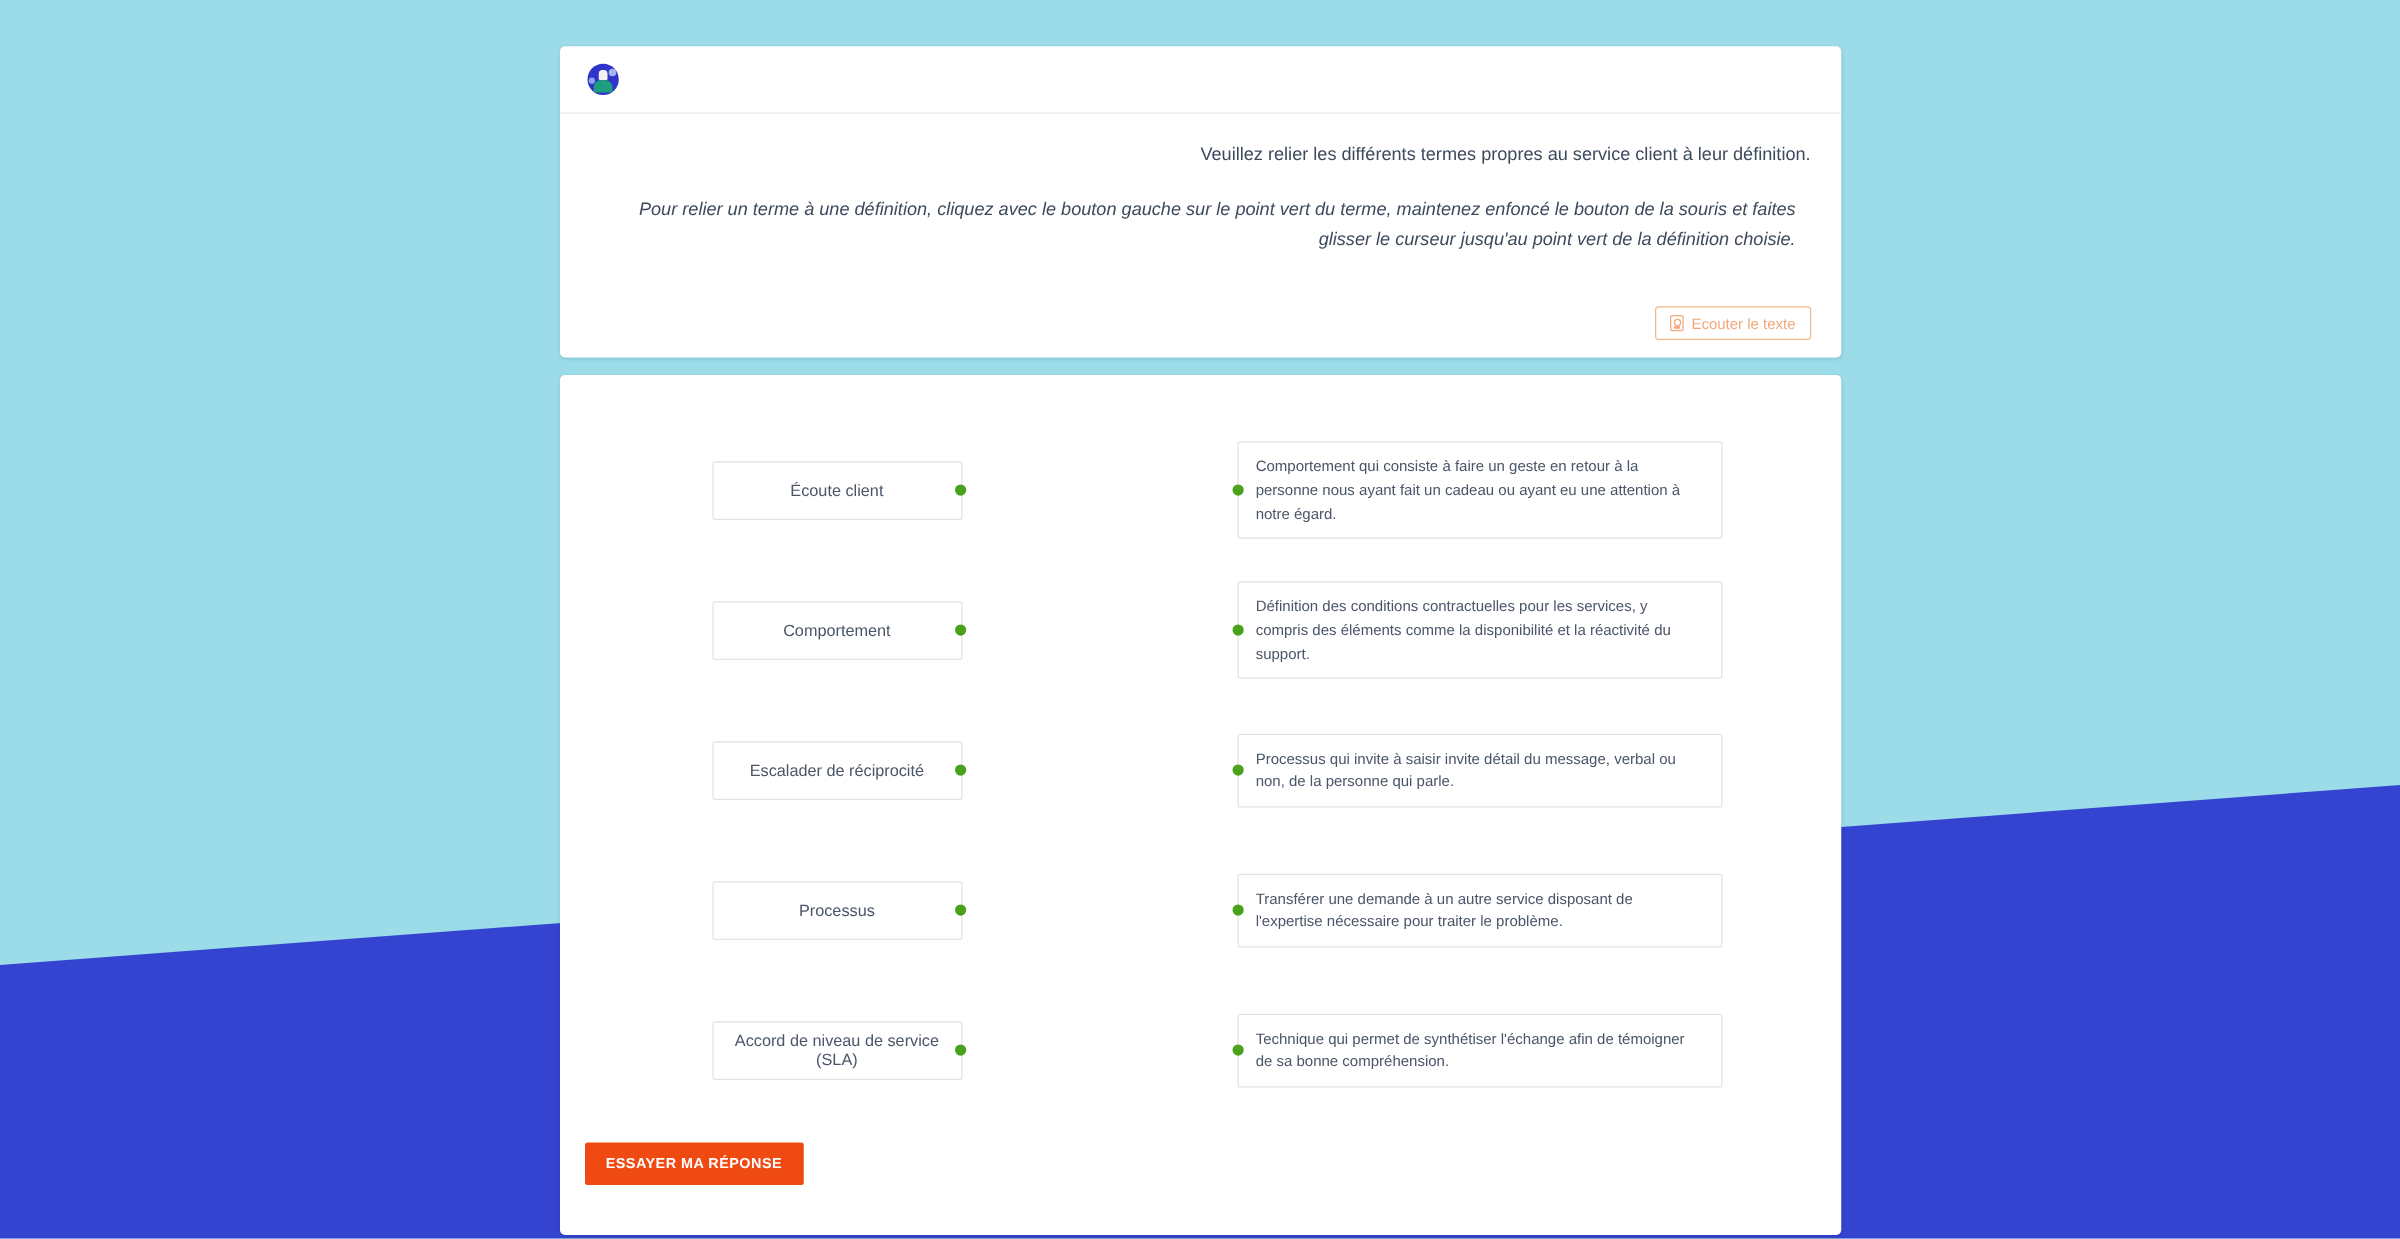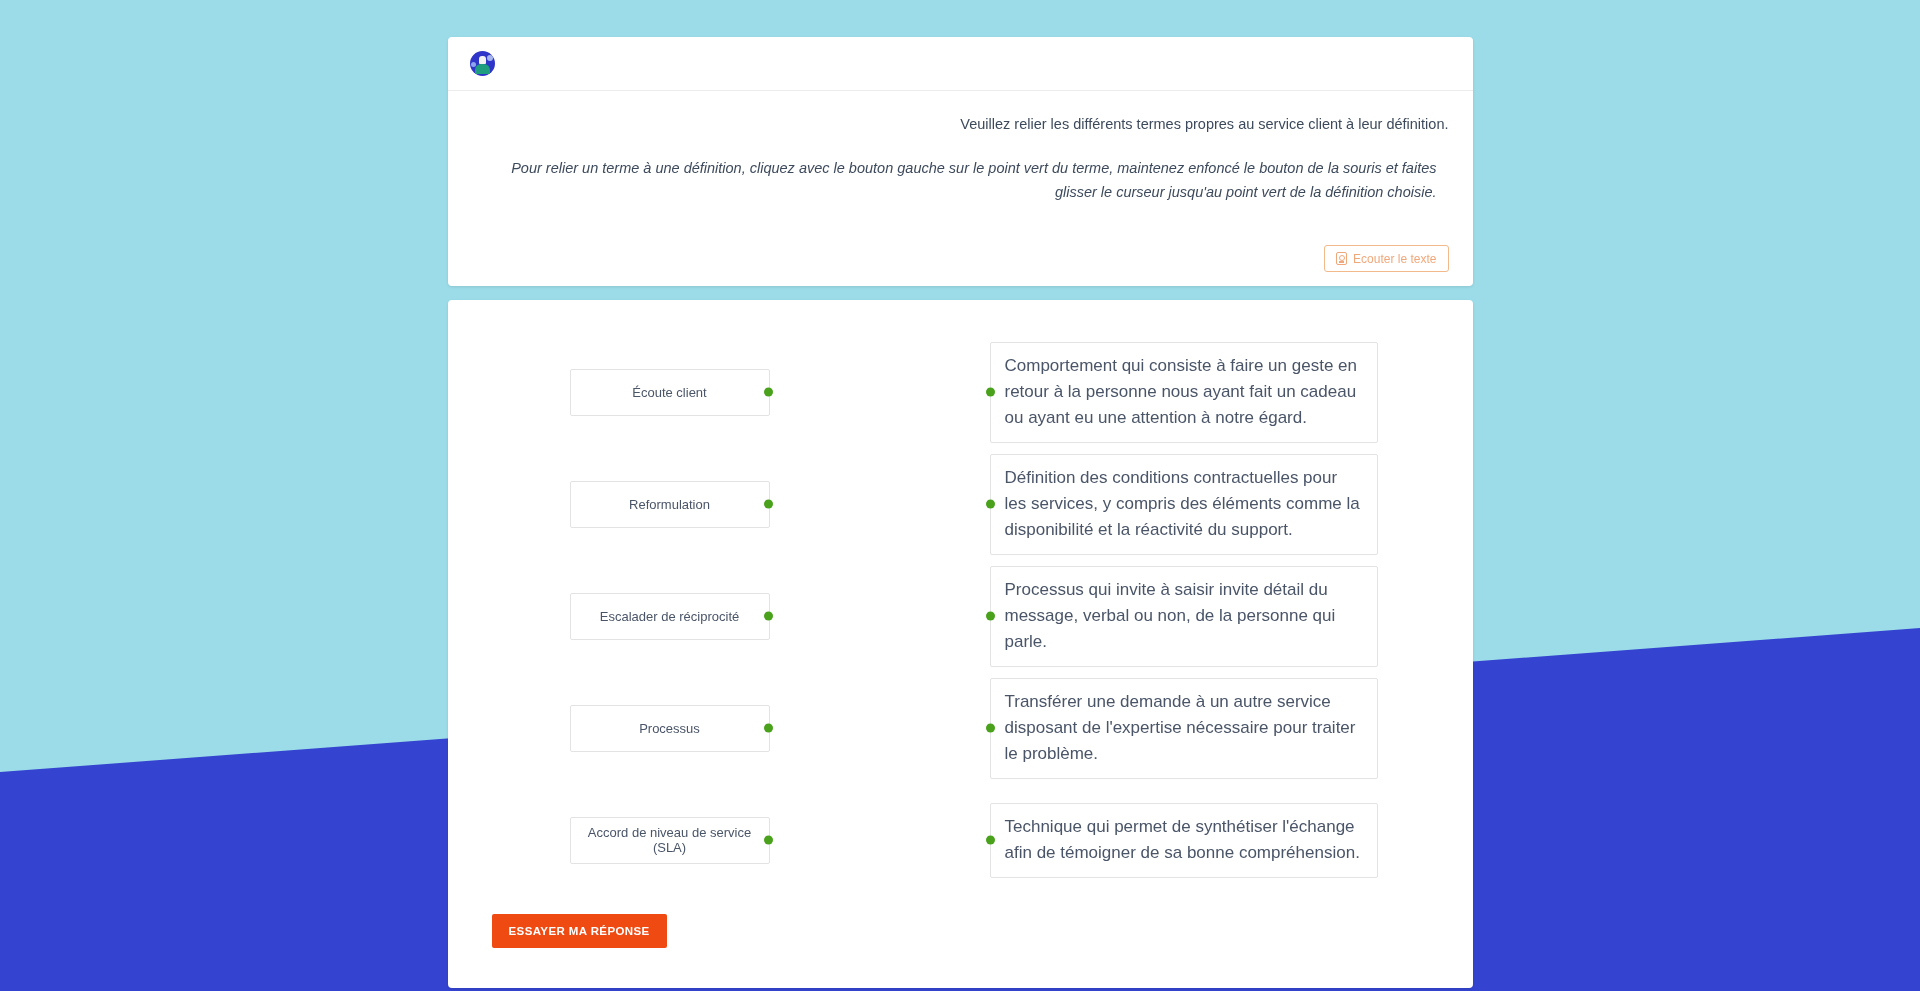--- a/index.html
+++ b/index.html
@@ -200,21 +200,21 @@
 
   .def-box {
     position: relative;
     grid-column: 4;
     min-height: 58px;
     border: 1px solid #e3e3e3;
     background: #ffffff;
     border-radius: 2px;
     display: flex;
     align-items: center;
-    font-size: 17px;
+    font-size: 12px;
     color: #4a5568;
     line-height: 1.55;
     padding: 10px 16px 10px 14px;
     cursor: pointer;
   }
 
   .dot {
     position: absolute;
     width: 9px;
     height: 9px;
@@ -229,21 +229,20 @@
   }
   .dot-left {
     left: -4.5px;
     top: 50%;
     transform: translateY(-50%);
   }
 
   
   #submit-row {
     padding: 18px 0 0 20px;
-    margin-left: 24px;
   }
   #submit-button {
     background: #f04a13;
     color: #ffffff;
     border: none;
     border-radius: 2px;
     font-size: 11.5px;
     font-weight: bold;
     letter-spacing: 0.4px;
     padding: 11px 17px;
@@ -293,21 +292,21 @@
         <div class="term-box" style="grid-row:1">
           <span>Écoute client</span>
           <span class="dot dot-right"></span>
         </div>
         <div class="def-box" style="grid-row:1">
           <span class="dot dot-left"></span>
           <span>Comportement qui consiste à faire un geste en retour à la personne nous ayant fait un cadeau ou ayant eu une attention à notre égard.</span>
         </div>
 
         <div class="term-box" style="grid-row:2">
-          <span>Reformulation</span>
+          <span>Comportement</span>
           <span class="dot dot-right"></span>
         </div>
         <div class="def-box" style="grid-row:2">
           <span class="dot dot-left"></span>
           <span>Définition des conditions contractuelles pour les services, y compris des éléments comme la disponibilité et la réactivité du support.</span>
         </div>
 
         <div class="term-box" style="grid-row:3">
           <span>Escalader de réciprocité</span>
           <span class="dot dot-right"></span>

